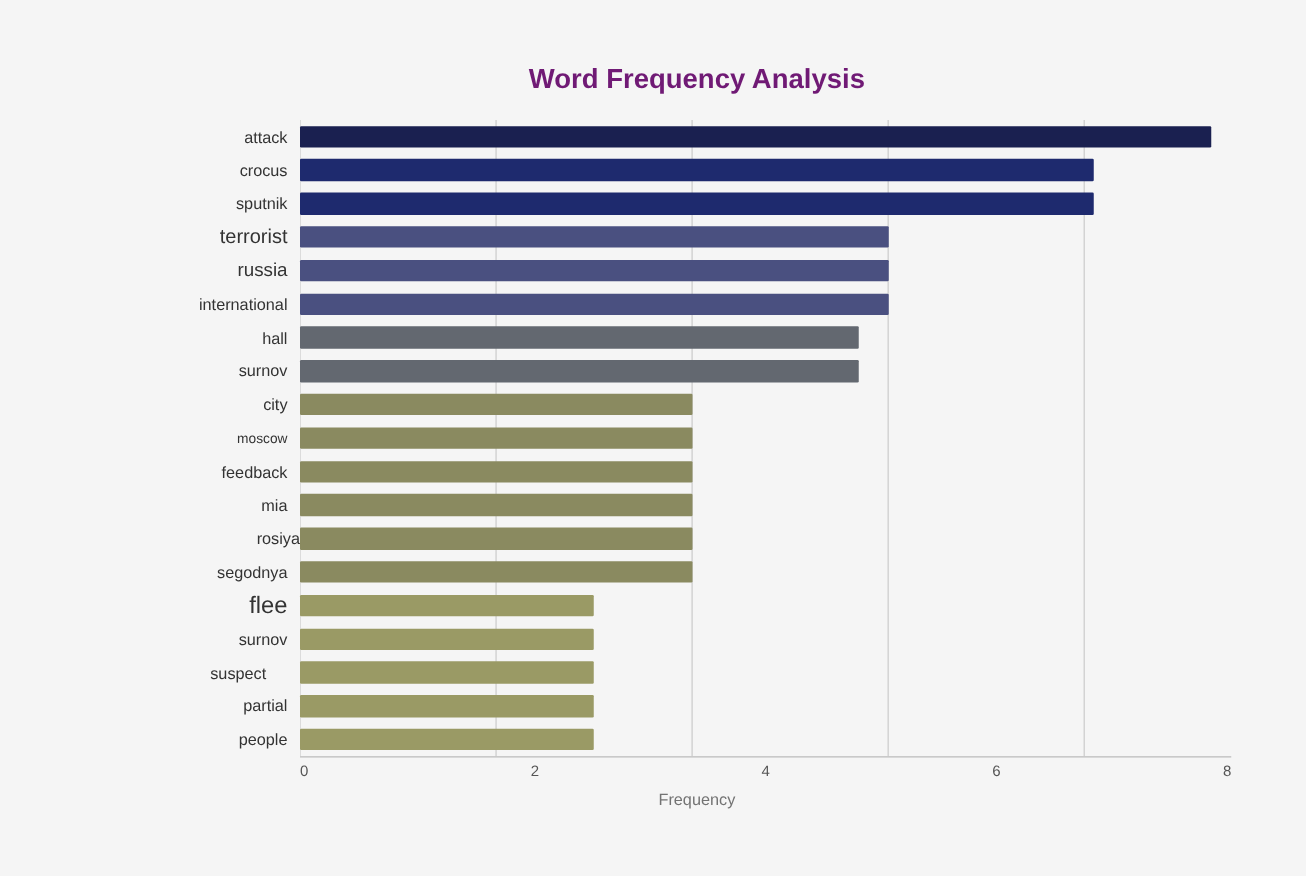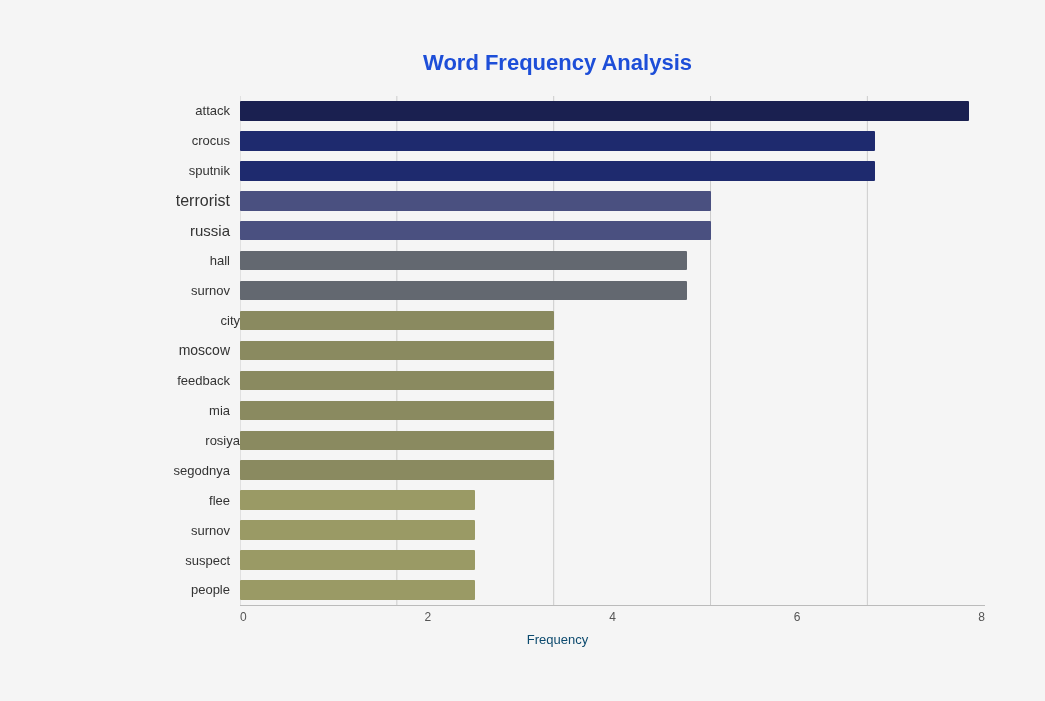--- a/index.html
+++ b/index.html
@@ -17,28 +17,28 @@
       background: #f5f5f5;
       width: 1045px;
       height: 701px;
       position: relative;
       padding: 30px 40px 60px 110px;
     }
     .chart-title {
       text-align: center;
       font-size: 22px;
       font-weight: bold;
-      color: #1d4ed8;
+      color: #701a75;
       margin-bottom: 20px;
     }
     .x-label {
       text-align: center;
       margin-top: 8px;
       font-size: 13px;
-      color: #0c4a6e;
+      color: #737373;
     }
   </style>
 </head>
 <body>
 
 <div class="chart-container">
   <div class="chart-title">Word Frequency Analysis</div>
 
   <div style="position:relative; width:100%; height: calc(100% - 60px); display:flex; flex-direction:column;">
     <div style="position:relative; flex:1; margin-left:110px;">
@@ -76,39 +76,45 @@
               <div style="height: 100%; width: 63.1579%; background: rgb(74, 80, 128); border-radius: 1px;"></div>
             </div>
           </div>
           <div style="display: flex; align-items: center; flex: 1 1 0%; position: relative;">
             <div style="width: 110px; text-align: right; padding-right: 10px; font-size: 15px; color: rgb(51, 51, 51); flex-shrink: 0; margin-left: -110px;">russia</div>
             <div style="flex: 1 1 0%; height: 65%; position: relative;">
               <div style="height: 100%; width: 63.1579%; background: rgb(74, 80, 128); border-radius: 1px;"></div>
             </div>
           </div>
           <div style="display: flex; align-items: center; flex: 1 1 0%; position: relative;">
+            <div style="width: 110px; text-align: right; padding-right: 10px; font-size: 13px; color: rgb(51, 51, 51); flex-shrink: 0; margin-left: -110px;">international</div>
+            <div style="flex: 1 1 0%; height: 65%; position: relative;">
+              <div style="height: 100%; width: 63.1579%; background: rgb(74, 80, 128); border-radius: 1px;"></div>
+            </div>
+          </div>
+          <div style="display: flex; align-items: center; flex: 1 1 0%; position: relative;">
             <div style="width: 110px; text-align: right; padding-right: 10px; font-size: 13px; color: rgb(51, 51, 51); flex-shrink: 0; margin-left: -110px;">hall</div>
             <div style="flex: 1 1 0%; height: 65%; position: relative;">
               <div style="height: 100%; width: 60%; background: rgb(99, 104, 112); border-radius: 1px;"></div>
             </div>
           </div>
           <div style="display: flex; align-items: center; flex: 1 1 0%; position: relative;">
             <div style="width: 110px; text-align: right; padding-right: 10px; font-size: 13px; color: rgb(51, 51, 51); flex-shrink: 0; margin-left: -110px;">surnov</div>
             <div style="flex: 1 1 0%; height: 65%; position: relative;">
               <div style="height: 100%; width: 60%; background: rgb(99, 104, 112); border-radius: 1px;"></div>
             </div>
           </div>
           <div style="display: flex; align-items: center; flex: 1 1 0%; position: relative;">
-            <div style="width: 110px; text-align: right; font-size: 13px; color: rgb(51, 51, 51); flex-shrink: 0; margin-left: -110px;">city</div>
+            <div style="width: 110px; text-align: right; padding-right: 10px; font-size: 13px; color: rgb(51, 51, 51); flex-shrink: 0; margin-left: -110px;">city</div>
             <div style="flex: 1 1 0%; height: 65%; position: relative;">
               <div style="height: 100%; width: 42.1053%; background: rgb(138, 138, 96); border-radius: 1px;"></div>
             </div>
           </div>
           <div style="display: flex; align-items: center; flex: 1 1 0%; position: relative;">
-            <div style="width: 110px; text-align: right; padding-right: 10px; font-size: 14px; color: rgb(51, 51, 51); flex-shrink: 0; margin-left: -110px;">moscow</div>
+            <div style="width: 110px; text-align: right; padding-right: 10px; font-size: 11px; color: rgb(51, 51, 51); flex-shrink: 0; margin-left: -110px;">moscow</div>
             <div style="flex: 1 1 0%; height: 65%; position: relative;">
               <div style="height: 100%; width: 42.1053%; background: rgb(138, 138, 96); border-radius: 1px;"></div>
             </div>
           </div>
           <div style="display: flex; align-items: center; flex: 1 1 0%; position: relative;">
             <div style="width: 110px; text-align: right; padding-right: 10px; font-size: 13px; color: rgb(51, 51, 51); flex-shrink: 0; margin-left: -110px;">feedback</div>
             <div style="flex: 1 1 0%; height: 65%; position: relative;">
               <div style="height: 100%; width: 42.1053%; background: rgb(138, 138, 96); border-radius: 1px;"></div>
             </div>
           </div>
@@ -124,33 +130,39 @@
               <div style="height: 100%; width: 42.1053%; background: rgb(138, 138, 96); border-radius: 1px;"></div>
             </div>
           </div>
           <div style="display: flex; align-items: center; flex: 1 1 0%; position: relative;">
             <div style="width: 110px; text-align: right; padding-right: 10px; font-size: 13px; color: rgb(51, 51, 51); flex-shrink: 0; margin-left: -110px;">segodnya</div>
             <div style="flex: 1 1 0%; height: 65%; position: relative;">
               <div style="height: 100%; width: 42.1053%; background: rgb(138, 138, 96); border-radius: 1px;"></div>
             </div>
           </div>
           <div style="display: flex; align-items: center; flex: 1 1 0%; position: relative;">
-            <div style="width: 110px; text-align: right; padding-right: 10px; font-size: 13px; color: rgb(51, 51, 51); flex-shrink: 0; margin-left: -110px;">flee</div>
+            <div style="width: 110px; text-align: right; padding-right: 10px; font-size: 19px; color: rgb(51, 51, 51); flex-shrink: 0; margin-left: -110px;">flee</div>
             <div style="flex: 1 1 0%; height: 65%; position: relative;">
               <div style="height: 100%; width: 31.5789%; background: rgb(154, 154, 101); border-radius: 1px;"></div>
             </div>
           </div>
           <div style="display: flex; align-items: center; flex: 1 1 0%; position: relative;">
             <div style="width: 110px; text-align: right; padding-right: 10px; font-size: 13px; color: rgb(51, 51, 51); flex-shrink: 0; margin-left: -110px;">surnov</div>
             <div style="flex: 1 1 0%; height: 65%; position: relative;">
               <div style="height: 100%; width: 31.5789%; background: rgb(154, 154, 101); border-radius: 1px;"></div>
             </div>
           </div>
           <div style="display: flex; align-items: center; flex: 1 1 0%; position: relative;">
-            <div style="width: 110px; text-align: right; padding-right: 10px; font-size: 13px; color: rgb(51, 51, 51); flex-shrink: 0; margin-left: -110px;">suspect</div>
+            <div style="width: 110px; text-align: right; padding-right: 27px; font-size: 13px; color: rgb(51, 51, 51); flex-shrink: 0; margin-left: -110px;">suspect</div>
+            <div style="flex: 1 1 0%; height: 65%; position: relative;">
+              <div style="height: 100%; width: 31.5789%; background: rgb(154, 154, 101); border-radius: 1px;"></div>
+            </div>
+          </div>
+          <div style="display: flex; align-items: center; flex: 1 1 0%; position: relative;">
+            <div style="width: 110px; text-align: right; padding-right: 10px; font-size: 13px; color: rgb(51, 51, 51); flex-shrink: 0; margin-left: -110px;">partial</div>
             <div style="flex: 1 1 0%; height: 65%; position: relative;">
               <div style="height: 100%; width: 31.5789%; background: rgb(154, 154, 101); border-radius: 1px;"></div>
             </div>
           </div>
           <div style="display: flex; align-items: center; flex: 1 1 0%; position: relative;">
             <div style="width: 110px; text-align: right; padding-right: 10px; font-size: 13px; color: rgb(51, 51, 51); flex-shrink: 0; margin-left: -110px;">people</div>
             <div style="flex: 1 1 0%; height: 65%; position: relative;">
               <div style="height: 100%; width: 31.5789%; background: rgb(154, 154, 101); border-radius: 1px;"></div>
             </div>
           </div>

